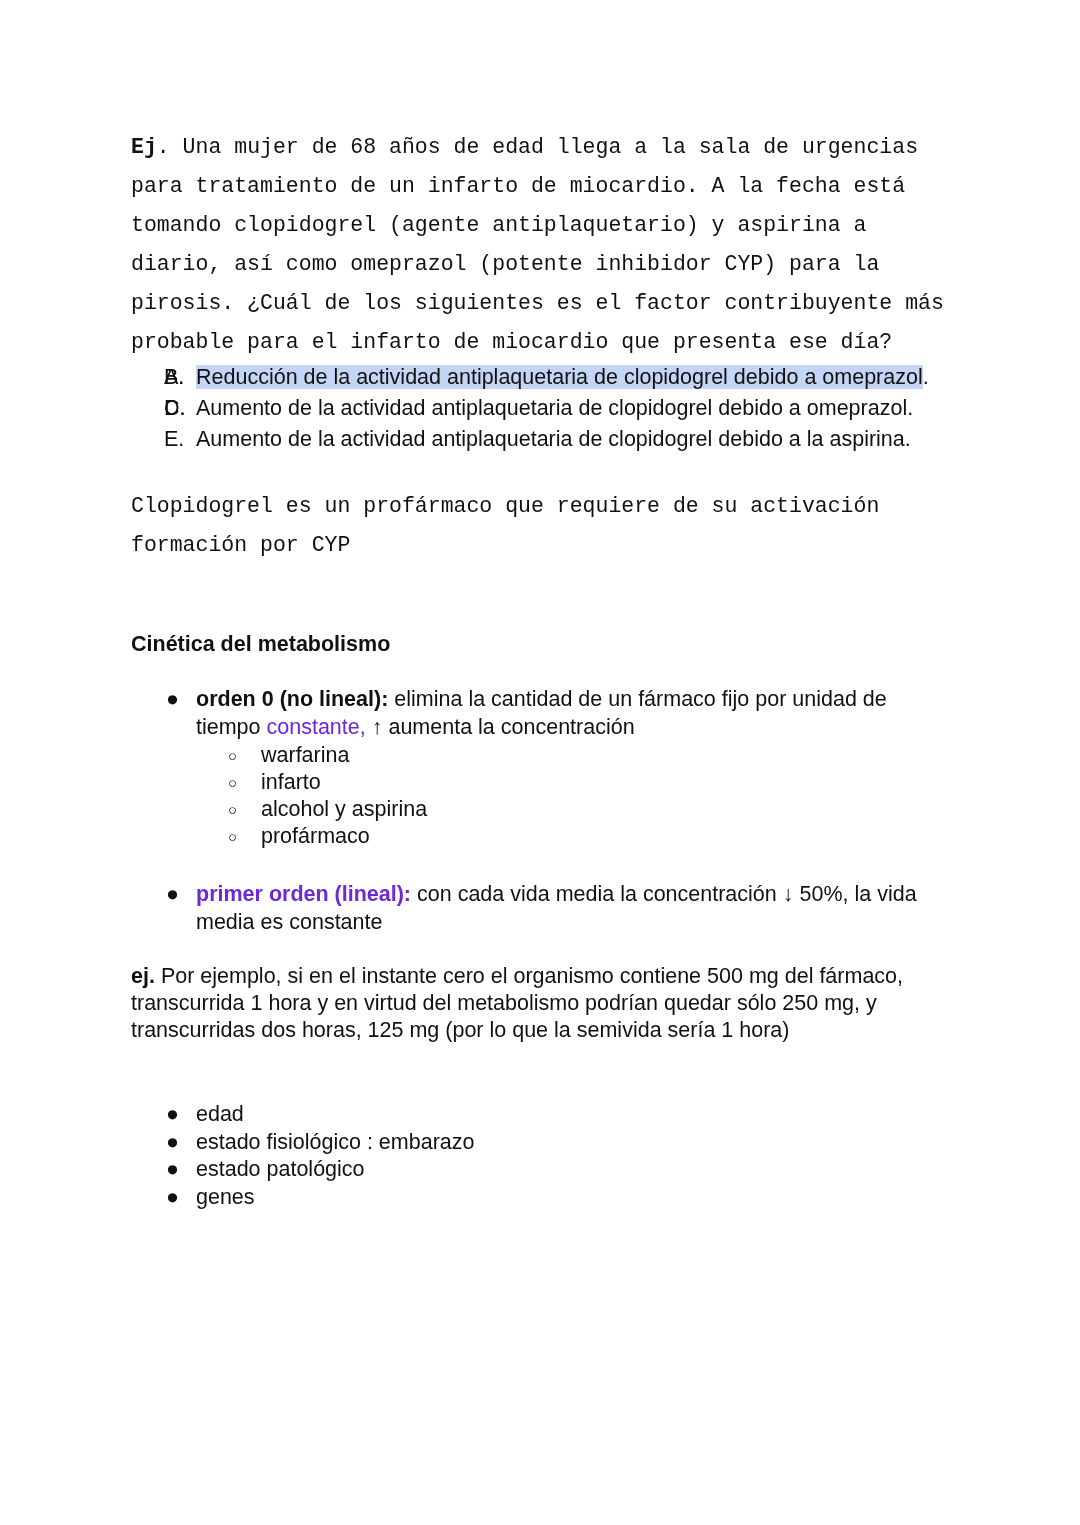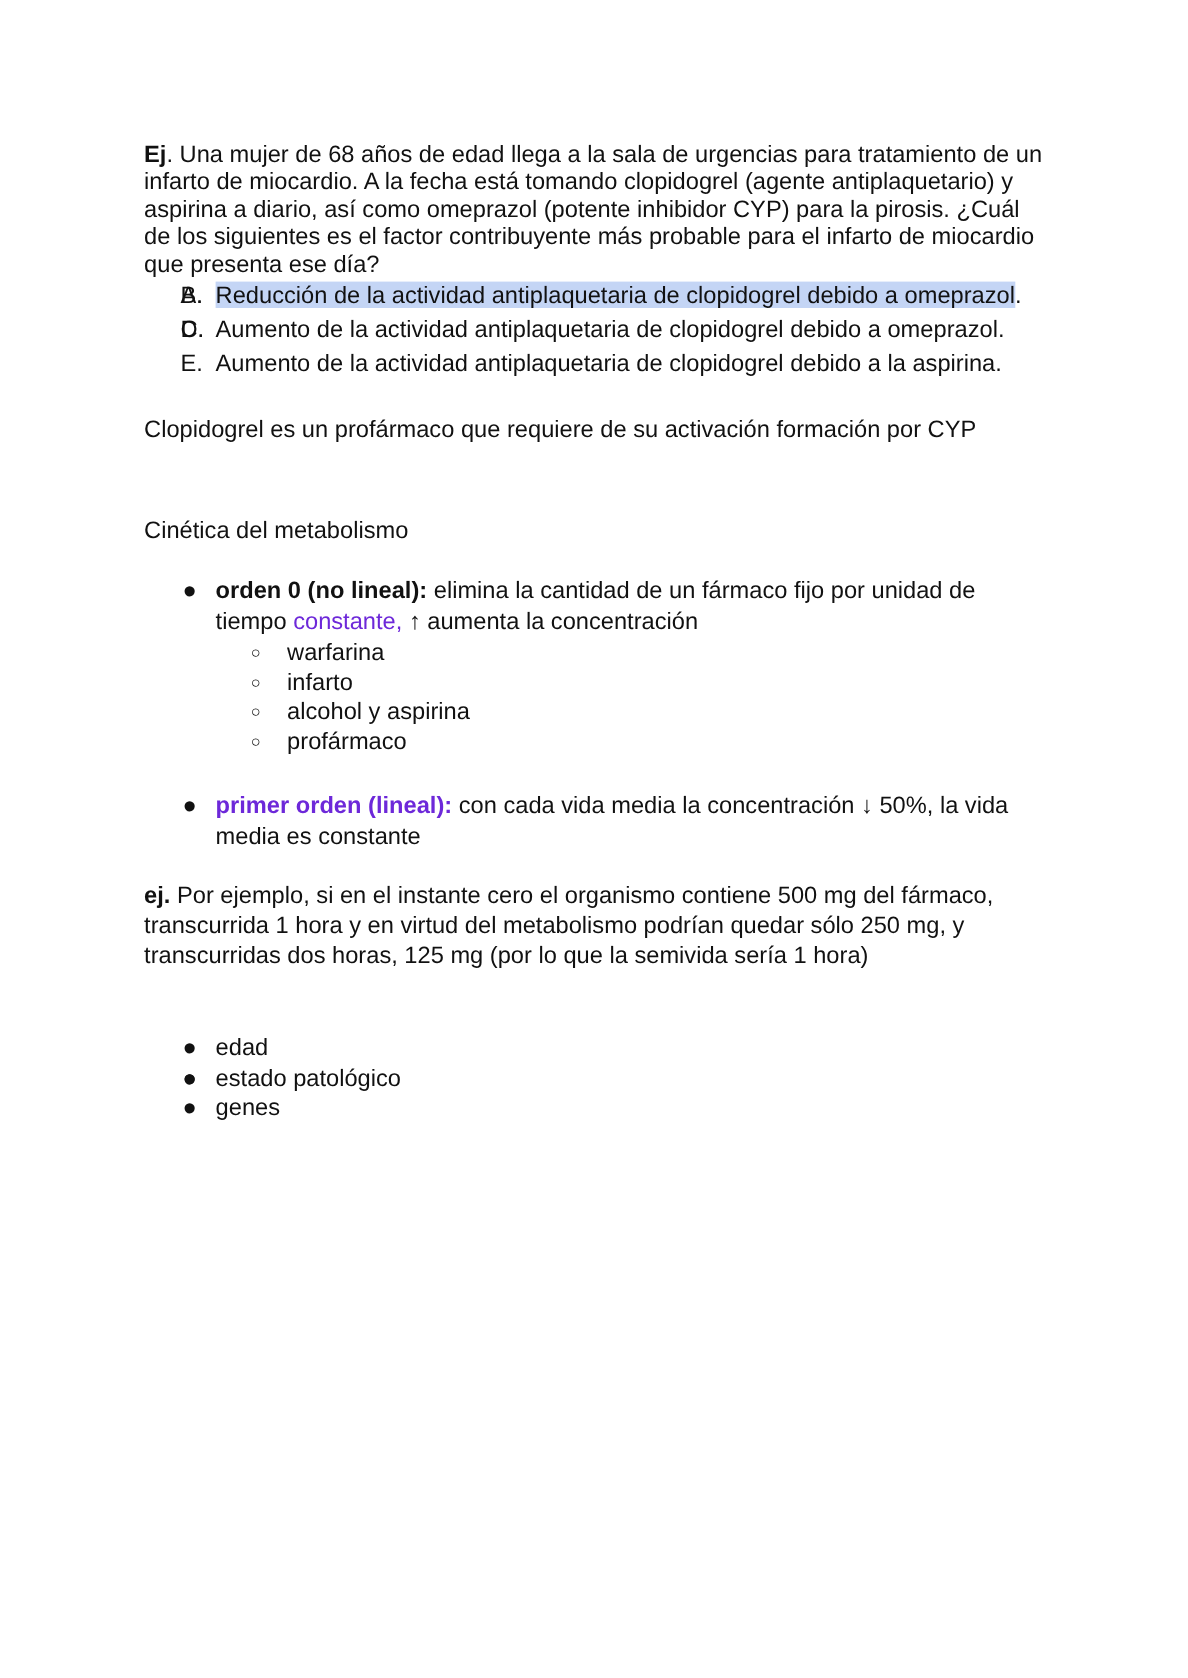--- a/index.html
+++ b/index.html
@@ -2,29 +2,29 @@
 <html><head>
 <meta charset="utf-8">
 <style>
   html, body { margin: 0; padding: 0; background: #ffffff; }
   body {
     width: 1080px; height: 1525px; position: relative; overflow: hidden;
     font-family: "Liberation Sans", "DejaVu Sans", sans-serif;
     color: #111111;
   }
   .page { position: absolute; left: 131px; top: 128px; width: 820px; font-size: 21.5px; }
-  .para { line-height: 25px; margin: 0; }
+  .para { line-height: 39px; margin: 0; font-family: Liberation Mono, monospace; }
   .bold { font-weight: bold; }
   .blue { color: #6d28d9; }
   .hl { background: #c4d5f5; }
   ol.opts { list-style: none; margin: 0; padding: 0; }
   ol.opts li { position: relative; padding-left: 65px; line-height: 31.2px; }
   ol.opts li .lbl { position: absolute; left: 33px; top: 0; }
   .spacer { height: 31px; }
-  h2.heading { font-size: 21.5px; font-weight: normal; margin: 0; line-height: 31px; }
+  h2.heading { font-size: 21.5px; font-weight: bold; margin: 0; line-height: 31px; }
   ul.main { list-style: none; margin: 0; padding: 0; }
   ul.main > li { position: relative; padding-left: 65px; line-height: 28.5px; }
   ul.main > li .dot { position: absolute; left: 35px; top: 0; }
   ul.sub { list-style: none; margin: 0; padding: 0; }
   ul.sub li { position: relative; padding-left: 65px; line-height: 27px; }
   ul.sub li .circ { position: absolute; left: 32px; top: 0; font-size: 15px; }
   .ex { line-height: 27.2px; margin: 0; }
   ul.factors { list-style: none; margin: 0; padding: 0; }
   ul.factors li { position: relative; padding-left: 65px; line-height: 27.5px; }
   ul.factors li .dot { position: absolute; left: 35px; top: 0; }
@@ -73,18 +73,18 @@
   </ul>
 
   <div style="height:26px"></div>
 
   <p class="ex"><span class="bold">ej.</span><span> Por ejemplo, si en el instante cero el organismo contiene 500 mg del fármaco, transcurrida 1 hora y en virtud del metabolismo podrían quedar sólo 250 mg, y transcurridas dos horas, 125 mg (por lo que la semivida sería 1 hora)</span></p>
 
   <div style="height:57px"></div>
 
   <ul class="factors">
     <li><span class="dot">●</span><span>edad</span></li>
-    <li><span class="dot">●</span></li>
+    <li><span class="dot">●</span><span>estado fisiológico : embarazo</span></li>
     <li><span class="dot">●</span><span>estado patológico</span></li>
     <li><span class="dot">●</span><span>genes</span></li>
   </ul>
 
 </div>
 
 </body></html>

